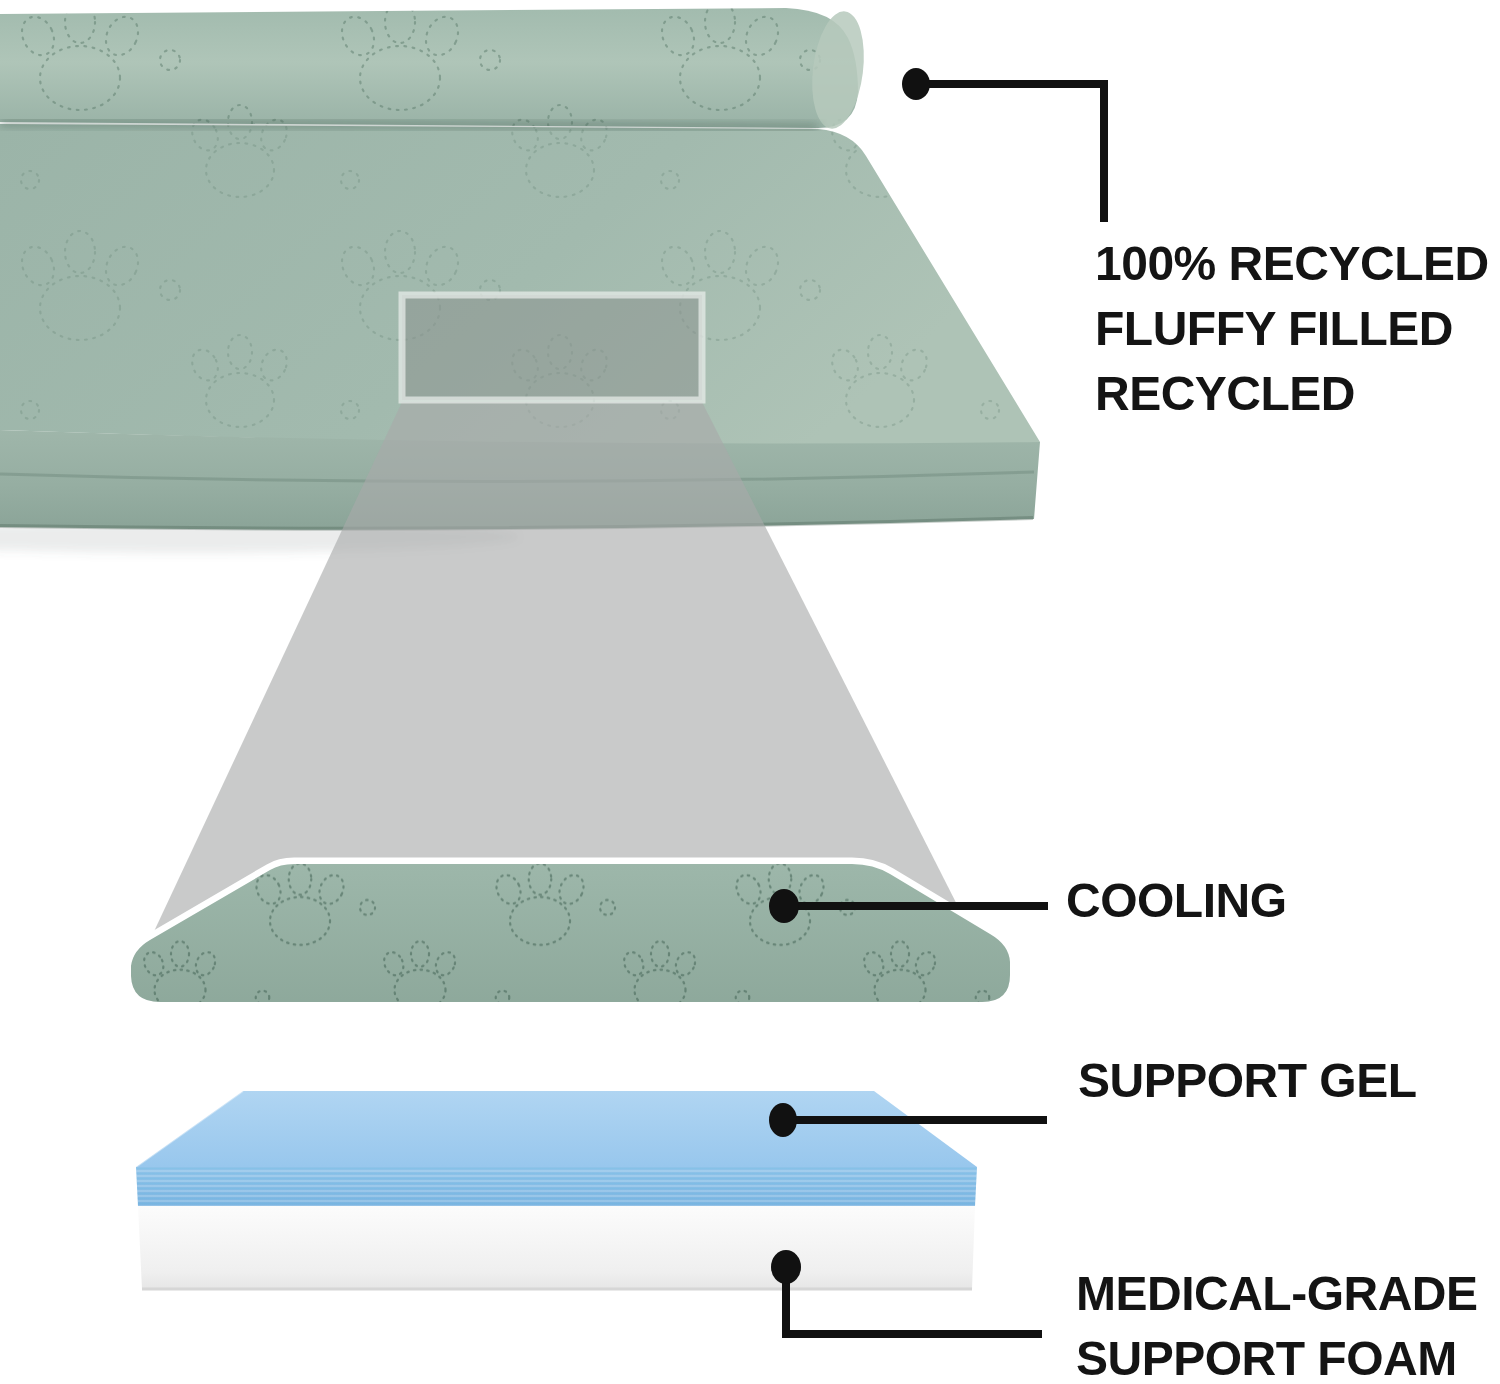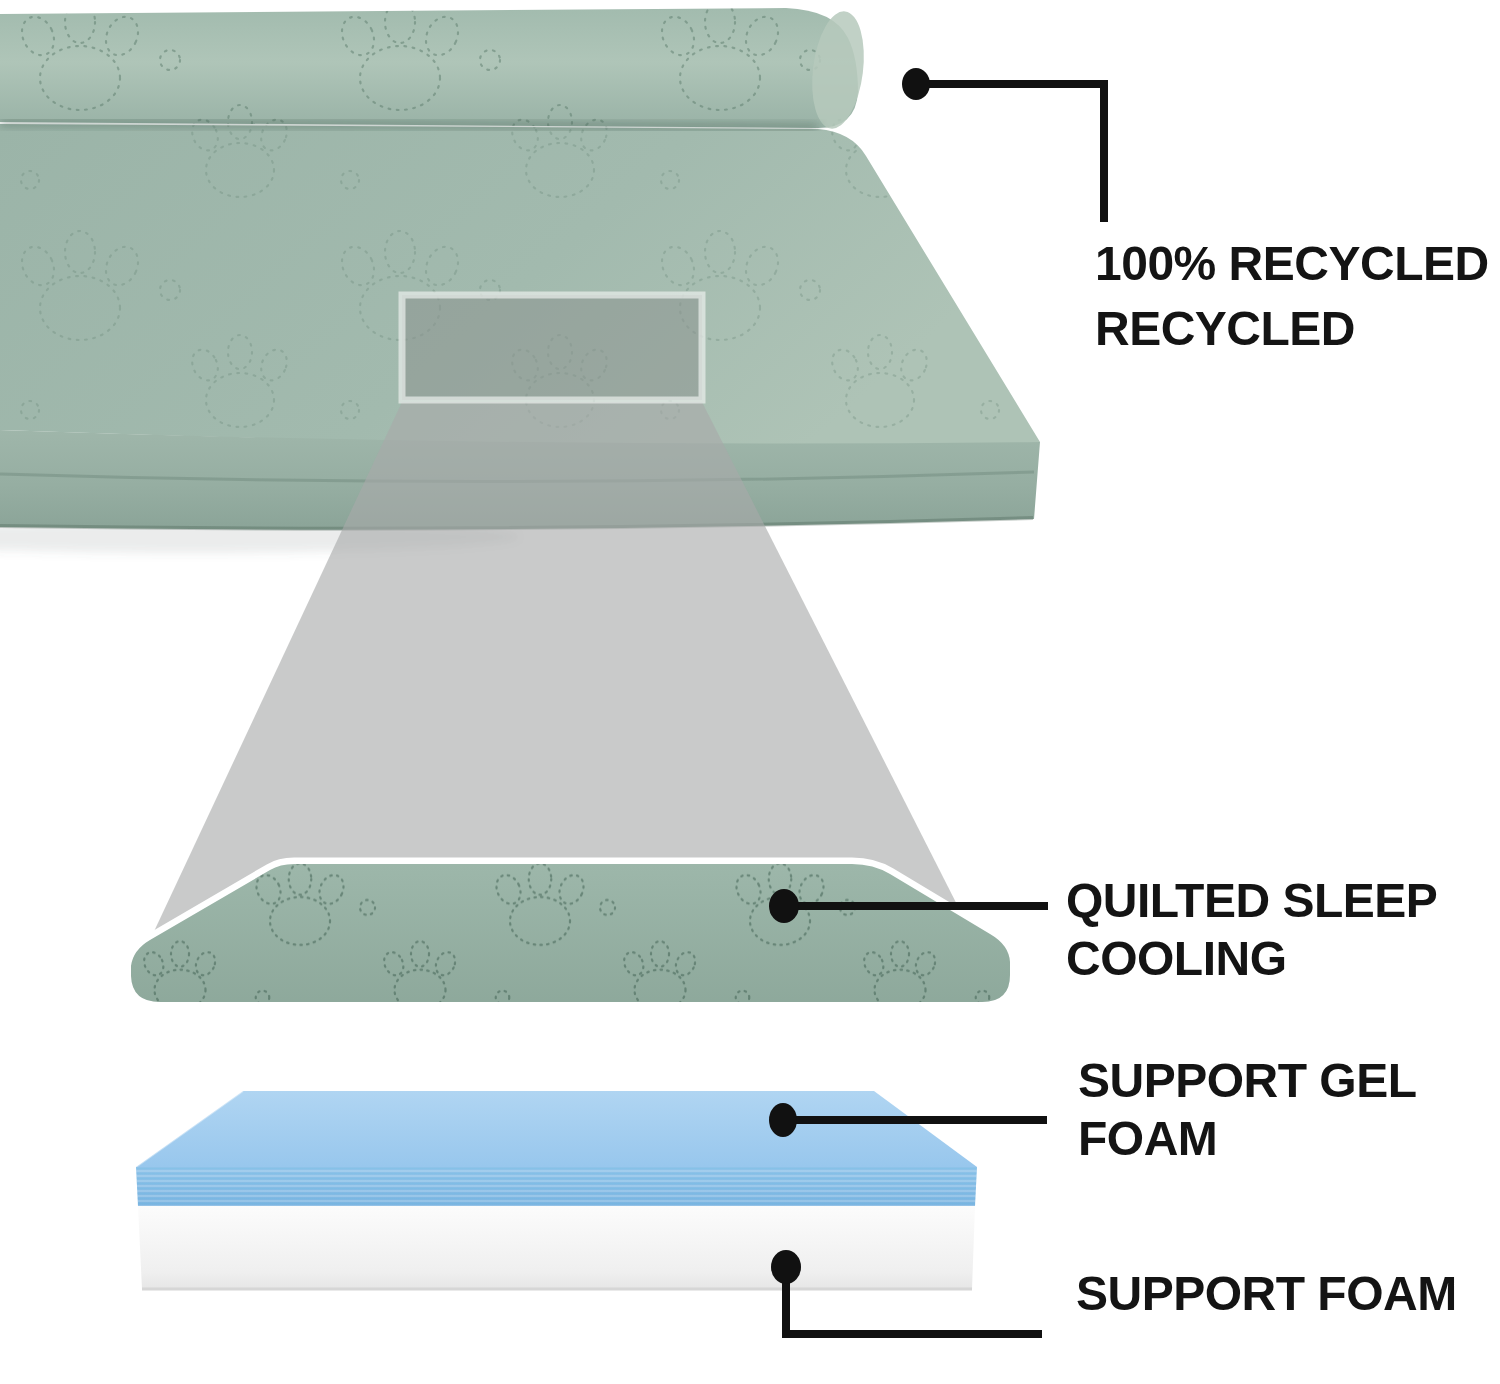--- a/index.html
+++ b/index.html
@@ -135,30 +135,30 @@
   <g fill="#111111">
     <ellipse cx="916" cy="84" rx="14" ry="16"></ellipse>
     <ellipse cx="784" cy="906" rx="15" ry="17"></ellipse>
     <ellipse cx="783" cy="1120" rx="14" ry="17"></ellipse>
     <ellipse cx="786" cy="1267" rx="15" ry="17"></ellipse>
   </g>
 </svg>
 
 <div class="callout-label lh65" style="left:1095px;top:231px;">
   <div>100% RECYCLED</div>
+  <div>FLUFFY FILLED</div>
   <div>RECYCLED</div>
 </div>
 
 <div class="callout-label lh58" style="left:1066px;top:872px;">
-  <div>QUILTED SLEEP</div>
   <div>COOLING</div>
 </div>
 
 <div class="callout-label lh58" style="left:1078px;top:1052px;">
   <div>SUPPORT GEL</div>
-  <div>FOAM</div>
 </div>
 
 <div class="callout-label lh65" style="left:1076px;top:1261px;">
+  <div>MEDICAL-GRADE</div>
   <div>SUPPORT FOAM</div>
 </div>
 
 </div>
 
 </body></html>

